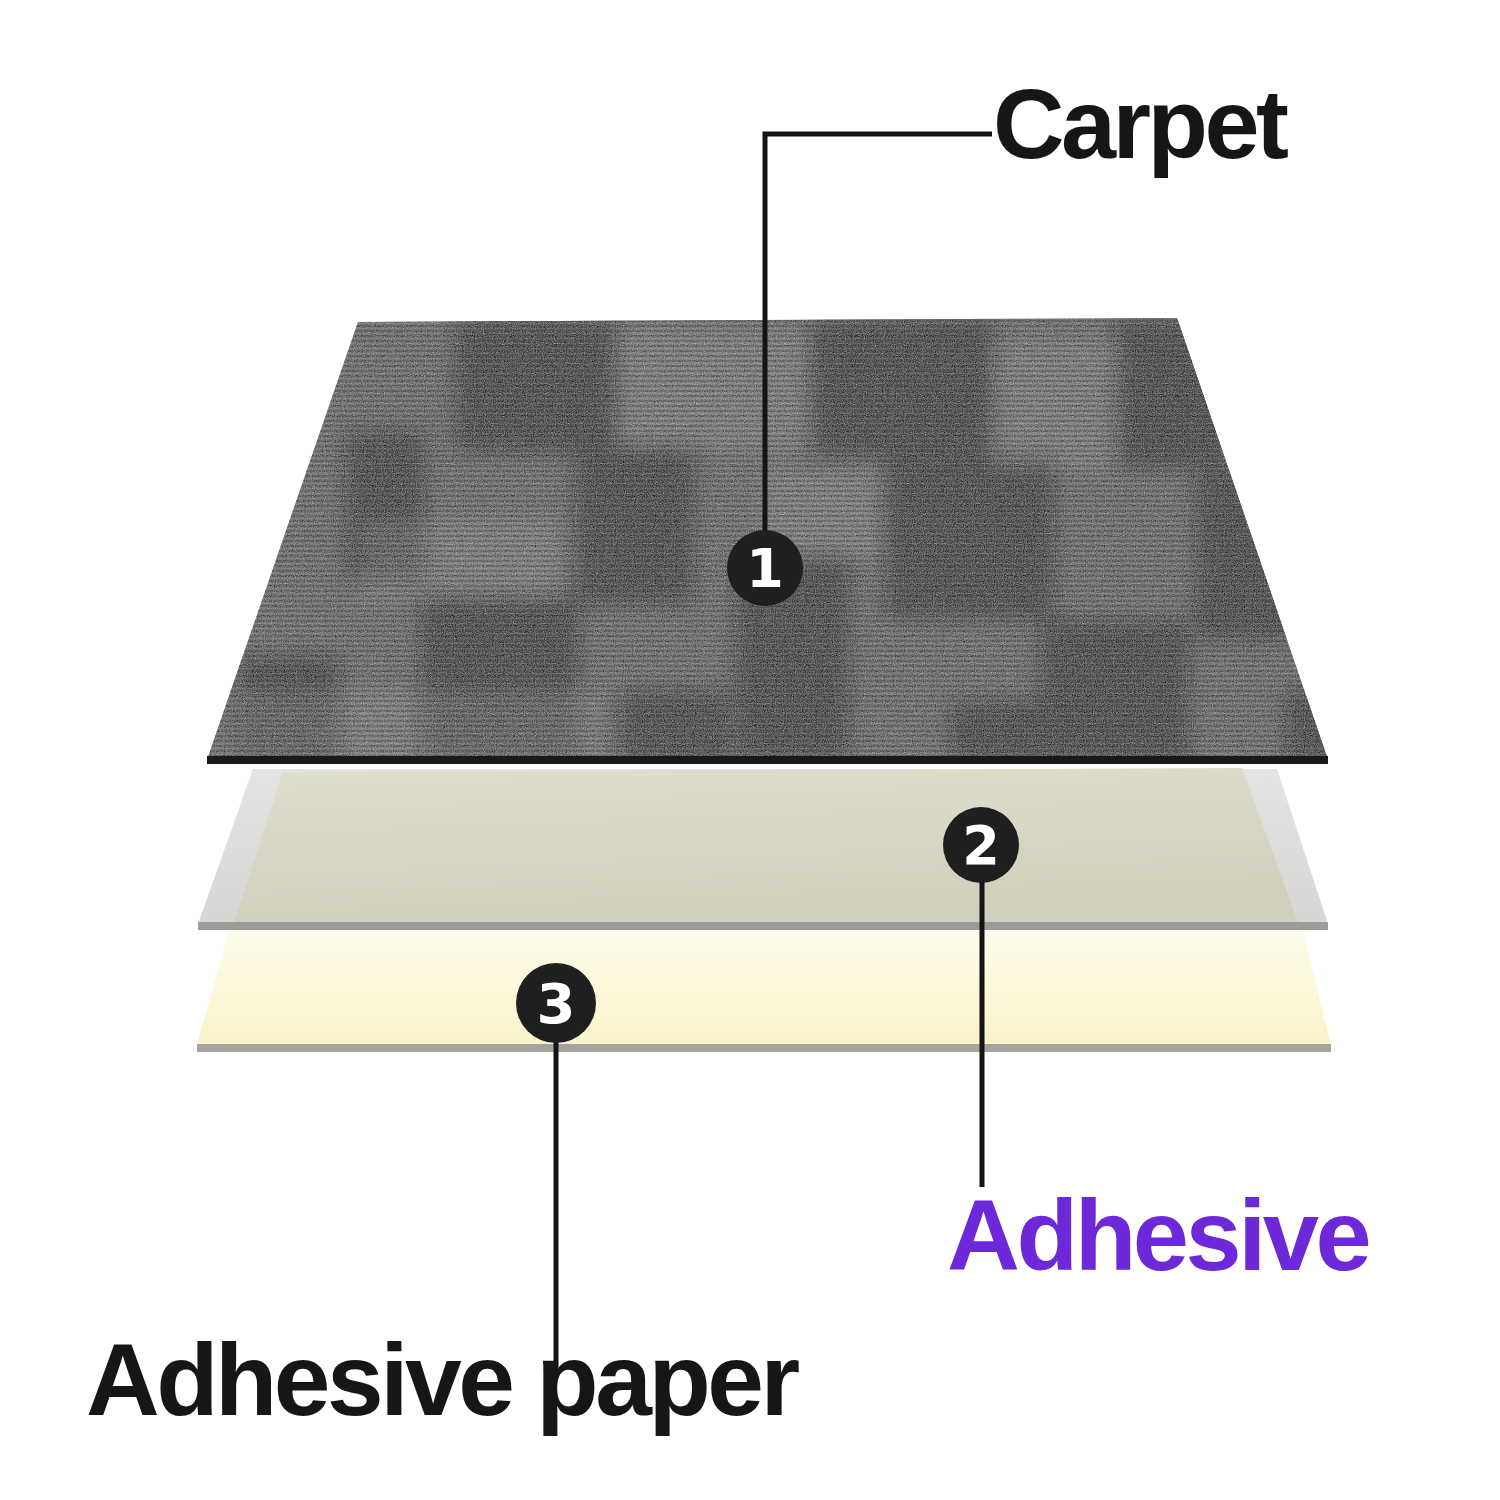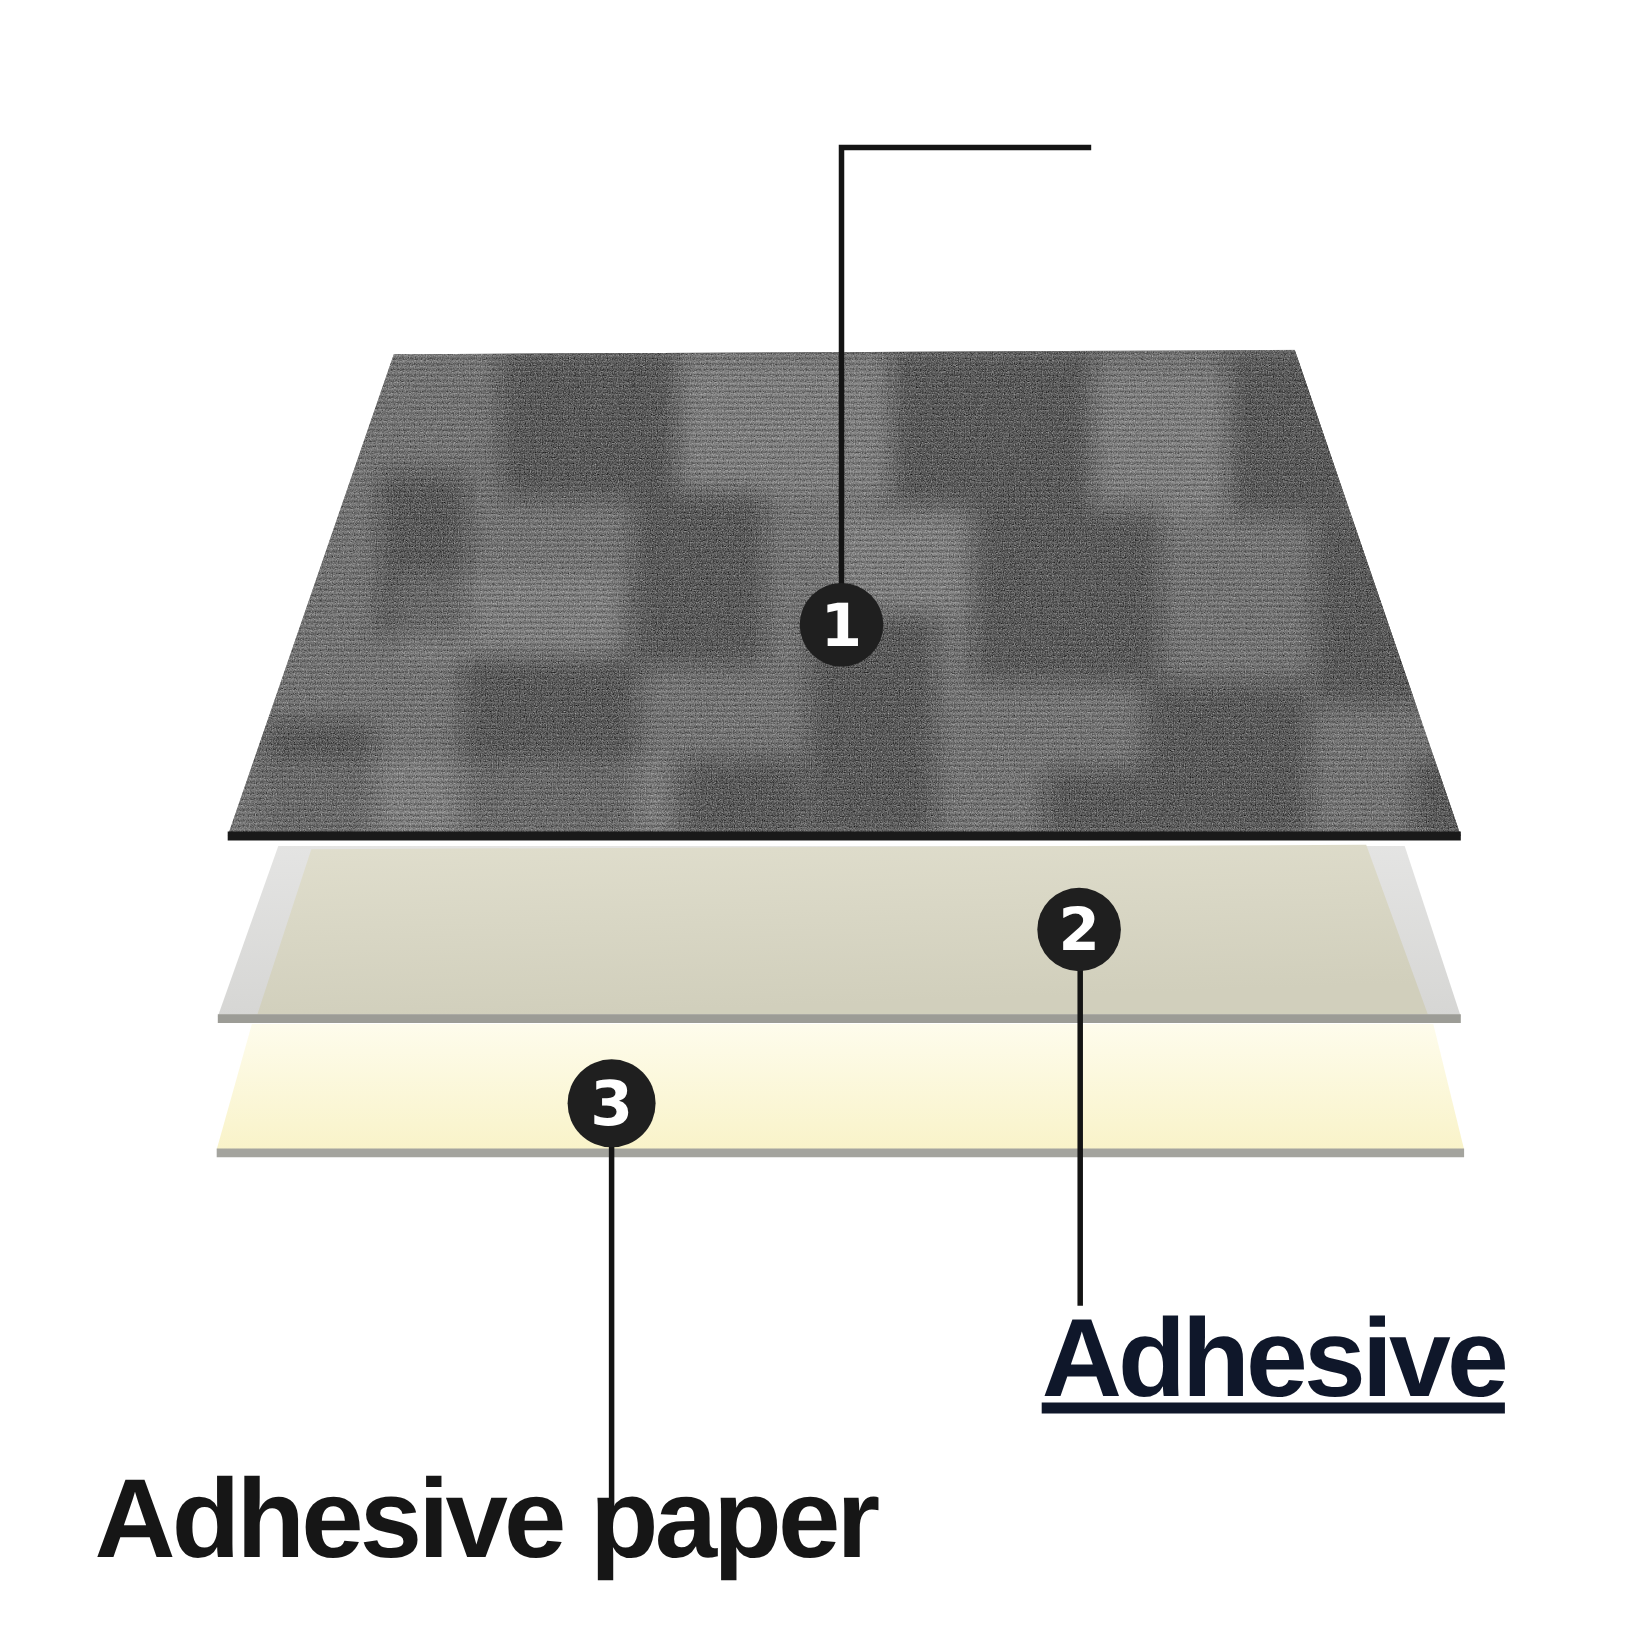--- a/index.html
+++ b/index.html
@@ -119,15 +119,16 @@
     <g>
       <circle cx="981" cy="845" r="38" fill="#1f1f1f"></circle>
       <text class="badge-number" x="981" y="864" font-size="54" text-anchor="middle" fill="#ffffff">2</text>
     </g>
     <g>
       <circle cx="556" cy="1003" r="40" fill="#1f1f1f"></circle>
       <text class="badge-number" x="556" y="1023" font-size="56" text-anchor="middle" fill="#ffffff">3</text>
     </g>
   </svg>
 
-  <div class="label label-adhesive" style="color: #0f172a; text-decoration: underline;">Adhesive</div>
+  <div class="label label-carpet" style="color: rgb(22, 22, 22);">Carpet</div>
+  <div class="label label-adhesive" style="color: #6d28d9;">Adhesive</div>
   <div class="label label-release" style="color: rgb(22, 22, 22);">Adhesive paper</div>
 </div>
 
 </body></html>

